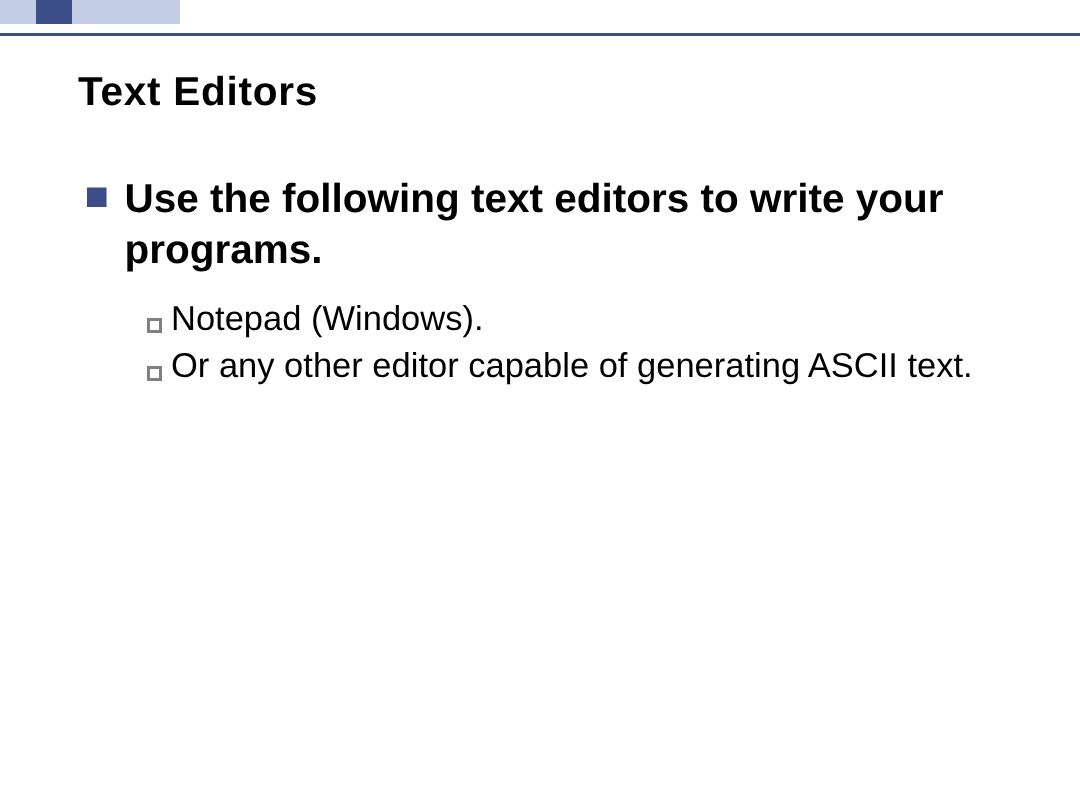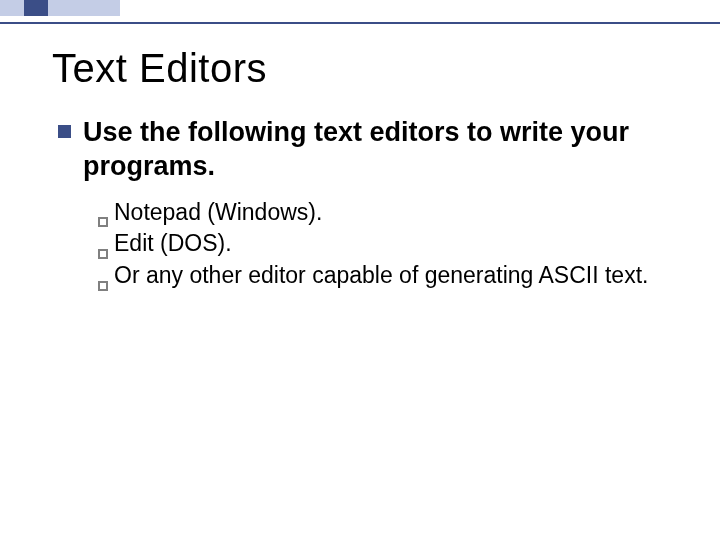--- a/index.html
+++ b/index.html
@@ -47,22 +47,22 @@
     top: 22px;
     left: 0;
     width: 720px;
     height: 2px;
     background: #3b4e87;
   }
   .title {
     position: absolute;
     top: 46px;
     left: 52px;
-    font-size: 40px;
-    font-weight: normal;
+    font-size: 27px;
+    font-weight: bold;
     letter-spacing: 0.5px;
   }
   .body {
     position: absolute;
     top: 116px;
     left: 58px;
     width: 600px;
   }
   .lvl1 {
     display: flex;
@@ -81,21 +81,21 @@
     font-size: 27px;
     font-weight: bold;
     line-height: 1.25;
   }
   .sublist {
     margin-left: 40px;
     margin-top: 4px;
   }
   .lvl2 {
     display: flex;
-    align-items: flex-end;
+    align-items: center;
     margin-bottom: 2px;
   }
   .bullet-hollow {
     width: 10px;
     height: 10px;
     border: 2px solid #808080;
     box-sizing: border-box;
     flex: none;
     margin-top: 9px;
     margin-right: 6px;
@@ -124,22 +124,18 @@
       <div class="lvl1-text">Use the following text editors to write your programs.</div>
     </div>
 
     <div class="sublist">
       <div class="lvl2">
         <div class="bullet-hollow"></div>
         <div class="lvl2-text">Notepad (Windows).</div>
       </div>
       <div class="lvl2">
         <div class="bullet-hollow"></div>
-        <div class="lvl2-text">Edit (DOS).</div>
-      </div>
-      <div class="lvl2">
-        <div class="bullet-hollow"></div>
         <div class="lvl2-text">Or any other editor capable of generating ASCII text.</div>
       </div>
     </div>
   </div>
 
 </div>
 
 </body></html>

